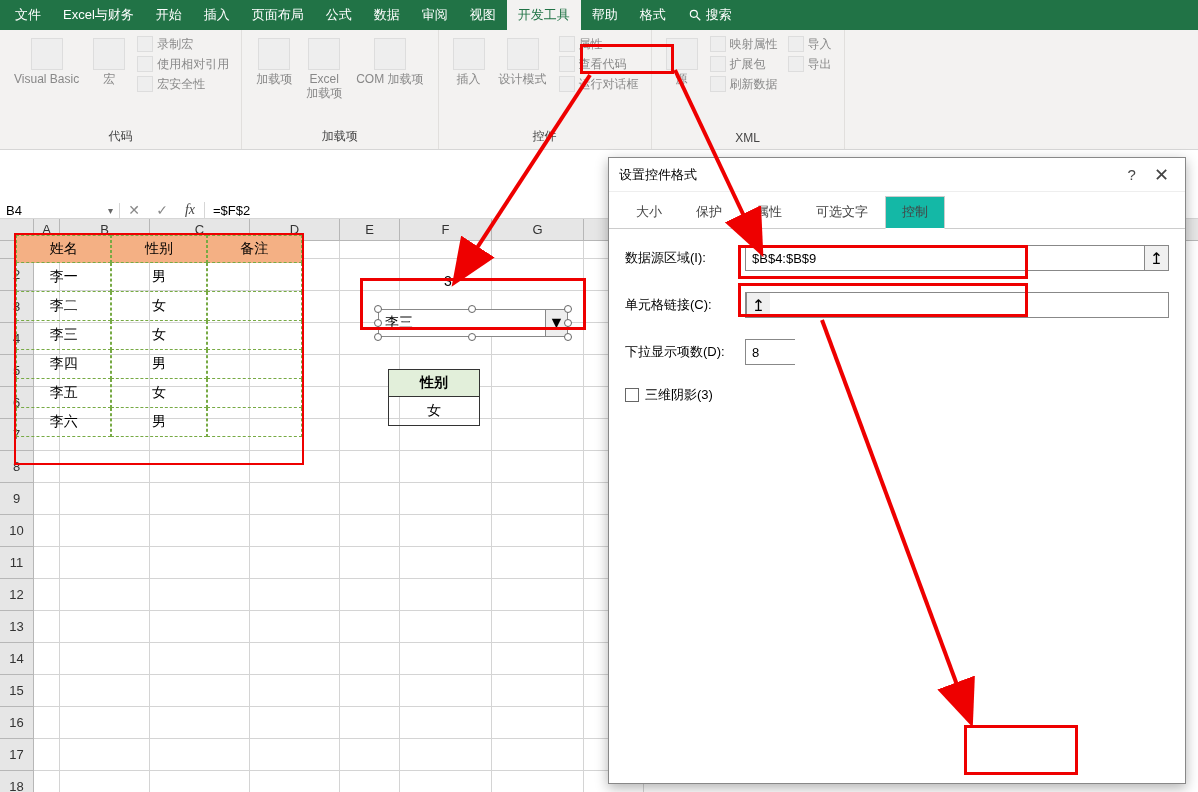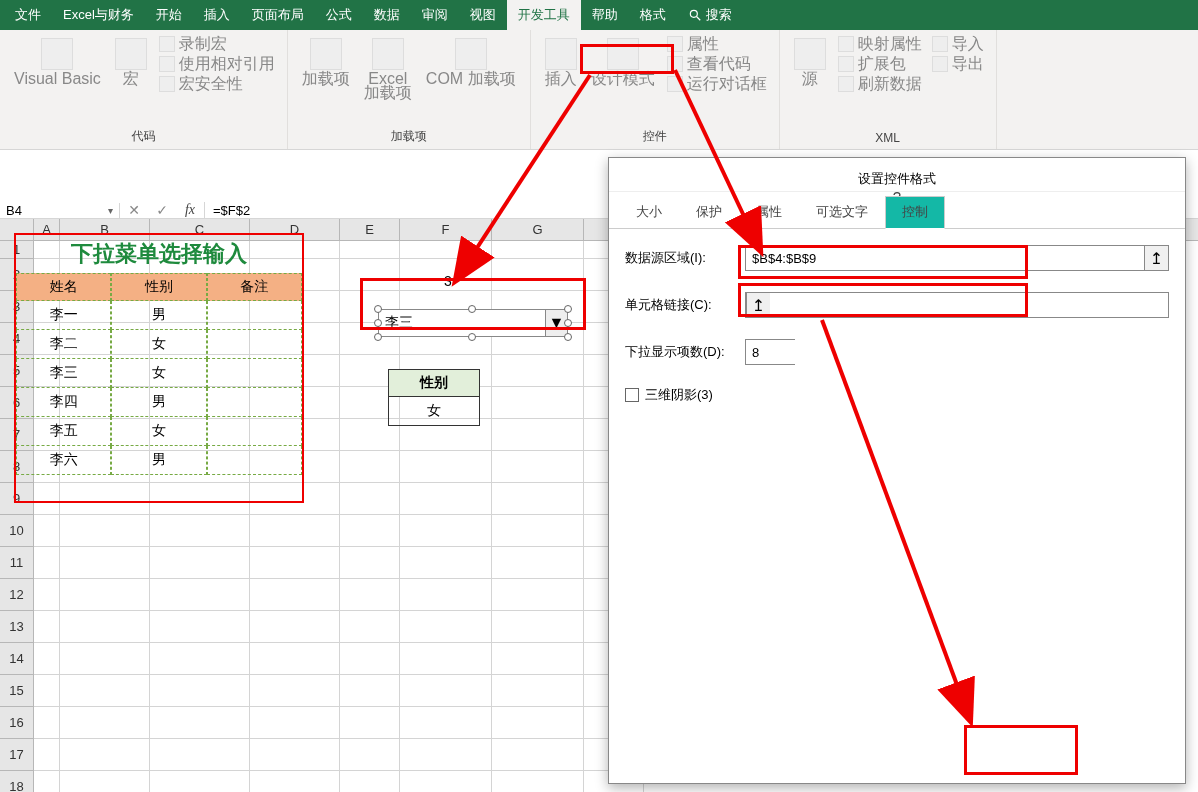--- a/index.html
+++ b/index.html
@@ -12,21 +12,21 @@
 .menubar .search { display: flex; align-items: center; gap: 4px; }
 .menubar .search svg { width: 14px; height: 14px; }
 
 
 .ribbon { background: #f3f2f1; height: 120px; border-bottom: 1px solid #d6d6d6; display: flex; }
 .rgroup { display: flex; flex-direction: column; align-items: center; border-right: 1px solid #e1dfdd; padding: 4px 8px 2px; }
 .rgroup .items { flex: 1; display: flex; align-items: flex-start; gap: 2px; }
 .rgroup .label { font-size: 12px; color: #444; padding: 2px 0; }
 .rbtn { display: flex; flex-direction: column; align-items: center; justify-content: flex-start; padding: 4px 6px; cursor: pointer; color: #888; min-width: 40px; }
 .rbtn .ico { width: 32px; height: 32px; background: #eee; border: 1px solid #ddd; margin-bottom: 2px; display: flex; align-items: center; justify-content: center; }
-.rbtn .txt { font-size: 16px; text-align: center; line-height: 14px; color: #888; }
+.rbtn .txt { font-size: 12px; text-align: center; line-height: 14px; color: #888; }
 .rbtn.small { flex-direction: row; min-width: 0; padding: 2px 4px; font-size: 12px; }
 .rbtn.small .ico { width: 16px; height: 16px; margin: 0 4px 0 0; }
 .vstack { display: flex; flex-direction: column; }
 
 
 .fbar { height: 28px; border-bottom: 1px solid #d6d6d6; display: flex; align-items: flex-end; background: #fff; margin-top: 41px; }
 .namebox { width: 120px; border-right: 1px solid #d6d6d6; display: flex; align-items: center; padding: 0 6px; font-size: 13px; position: relative; }
 .namebox::after { content: "▾"; position: absolute; right: 6px; font-size: 10px; color: #666; }
 .ftools { display: flex; align-items: center; border-right: 1px solid #d6d6d6; }
 .ftools span { width: 28px; text-align: center; color: #888; font-size: 14px; }
@@ -59,21 +59,21 @@
 .combo .carrow { width: 22px; height: 100%; border-left: 1px solid #888; display: flex; align-items: center; justify-content: center; background: #eee; }
 .handle { position: absolute; width: 8px; height: 8px; border: 1px solid #666; background: #fff; border-radius: 50%; }
 
 
 .smalltab { position: absolute; }
 .smalltab .sth { background: #e2efda; border: 1px solid #333; text-align: center; font-size: 14px; padding: 4px 0; font-weight: bold; }
 .smalltab .std { border: 1px solid #333; border-top: none; text-align: center; font-size: 14px; padding: 5px 0; }
 
 
 .dialog { position: absolute; right: 12px; top: 157px; width: 578px; height: 627px; background: #fff; border: 1px solid #888; box-shadow: 0 4px 12px rgba(0,0,0,0.3); }
-.dtitle { height: 34px; display: flex; align-items: center; padding: 12px 10px; font-size: 13px; border-bottom: 1px solid #eee; flex-direction: column; }
+.dtitle { height: 34px; display: flex; align-items: center; padding: 4px 10px; font-size: 13px; border-bottom: 1px solid #eee; }
 .dtitle .spacer { flex: 1; }
 .dtitle .dq { font-size: 15px; color: #444; padding: 0 12px; cursor: pointer; }
 .dtitle .dx { font-size: 18px; color: #444; padding: 0 6px; cursor: pointer; }
 .tabs { display: flex; border-bottom: 1px solid #ccc; padding: 4px 10px 0; }
 .tab { padding: 6px 16px; font-size: 13px; color: #444; cursor: pointer; border: 1px solid transparent; }
 .tab.active { border: 1px solid #ccc; border-bottom: 1px solid #fff; background: #14b8a6; margin-bottom: -1px; }
 .dbody { padding: 16px 16px; }
 .field { display: flex; align-items: center; margin-bottom: 21px; }
 .field label { width: 120px; font-size: 13px; }
 .refinput { flex: 1; display: flex; border: 1px solid #888; height: 26px; }
@@ -458,21 +458,20 @@
           <div class="cell" style="width: 90px;"></div>
           <div class="cell" style="width: 60px;"></div>
           <div class="cell" style="width: 92px;"></div>
           <div class="cell" style="width: 92px;"></div>
           <div class="cell" style="width: 60px;"></div>
         </div>
       </div>
   </div>
 
   <div class="datatable" style="width:290px;">
-    <div class="dttitle">下拉菜单选择输入</div>
     <div class="dthead">
       <div>姓名</div>
       <div>性别</div>
       <div>备注</div>
     </div>
     <div id="dtrows">
         <div class="dtrow">
           <div>李一</div>
           <div>男</div>
           <div></div>

